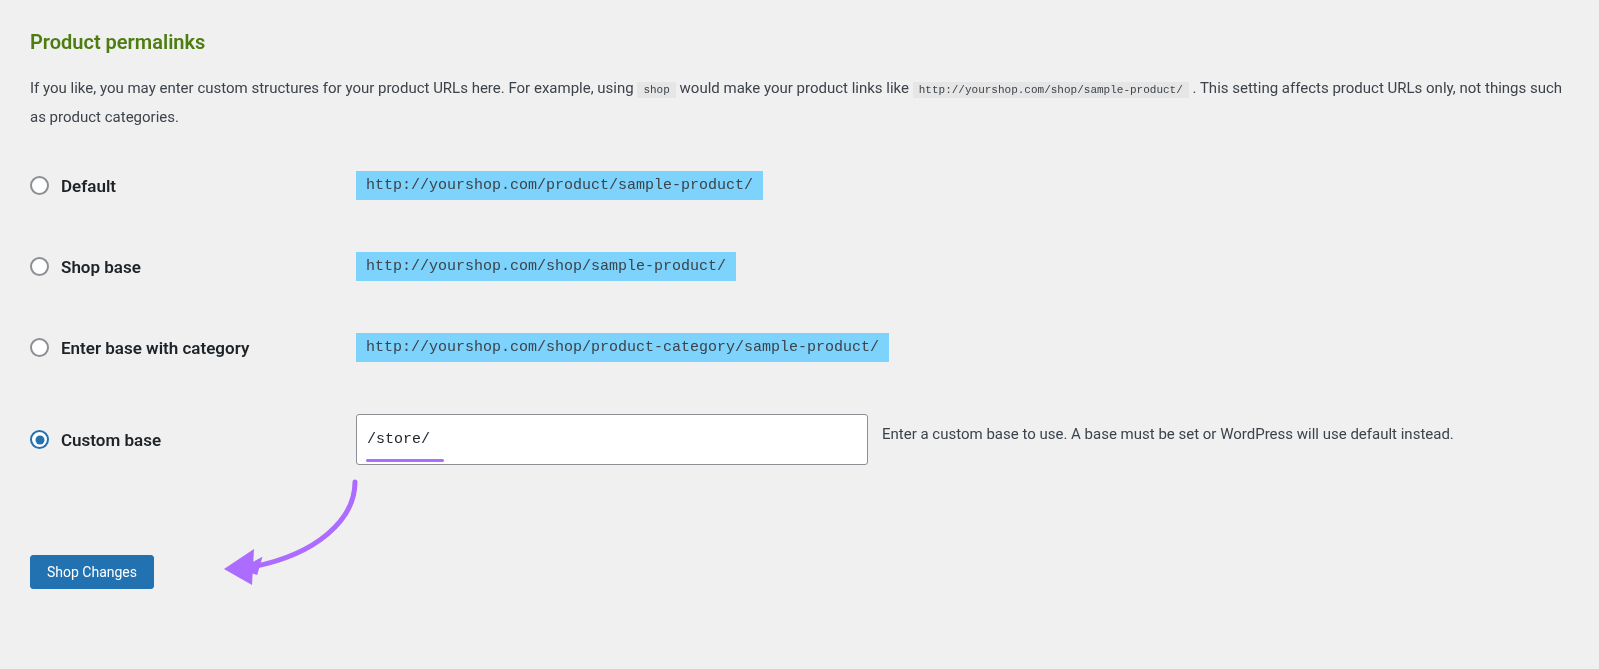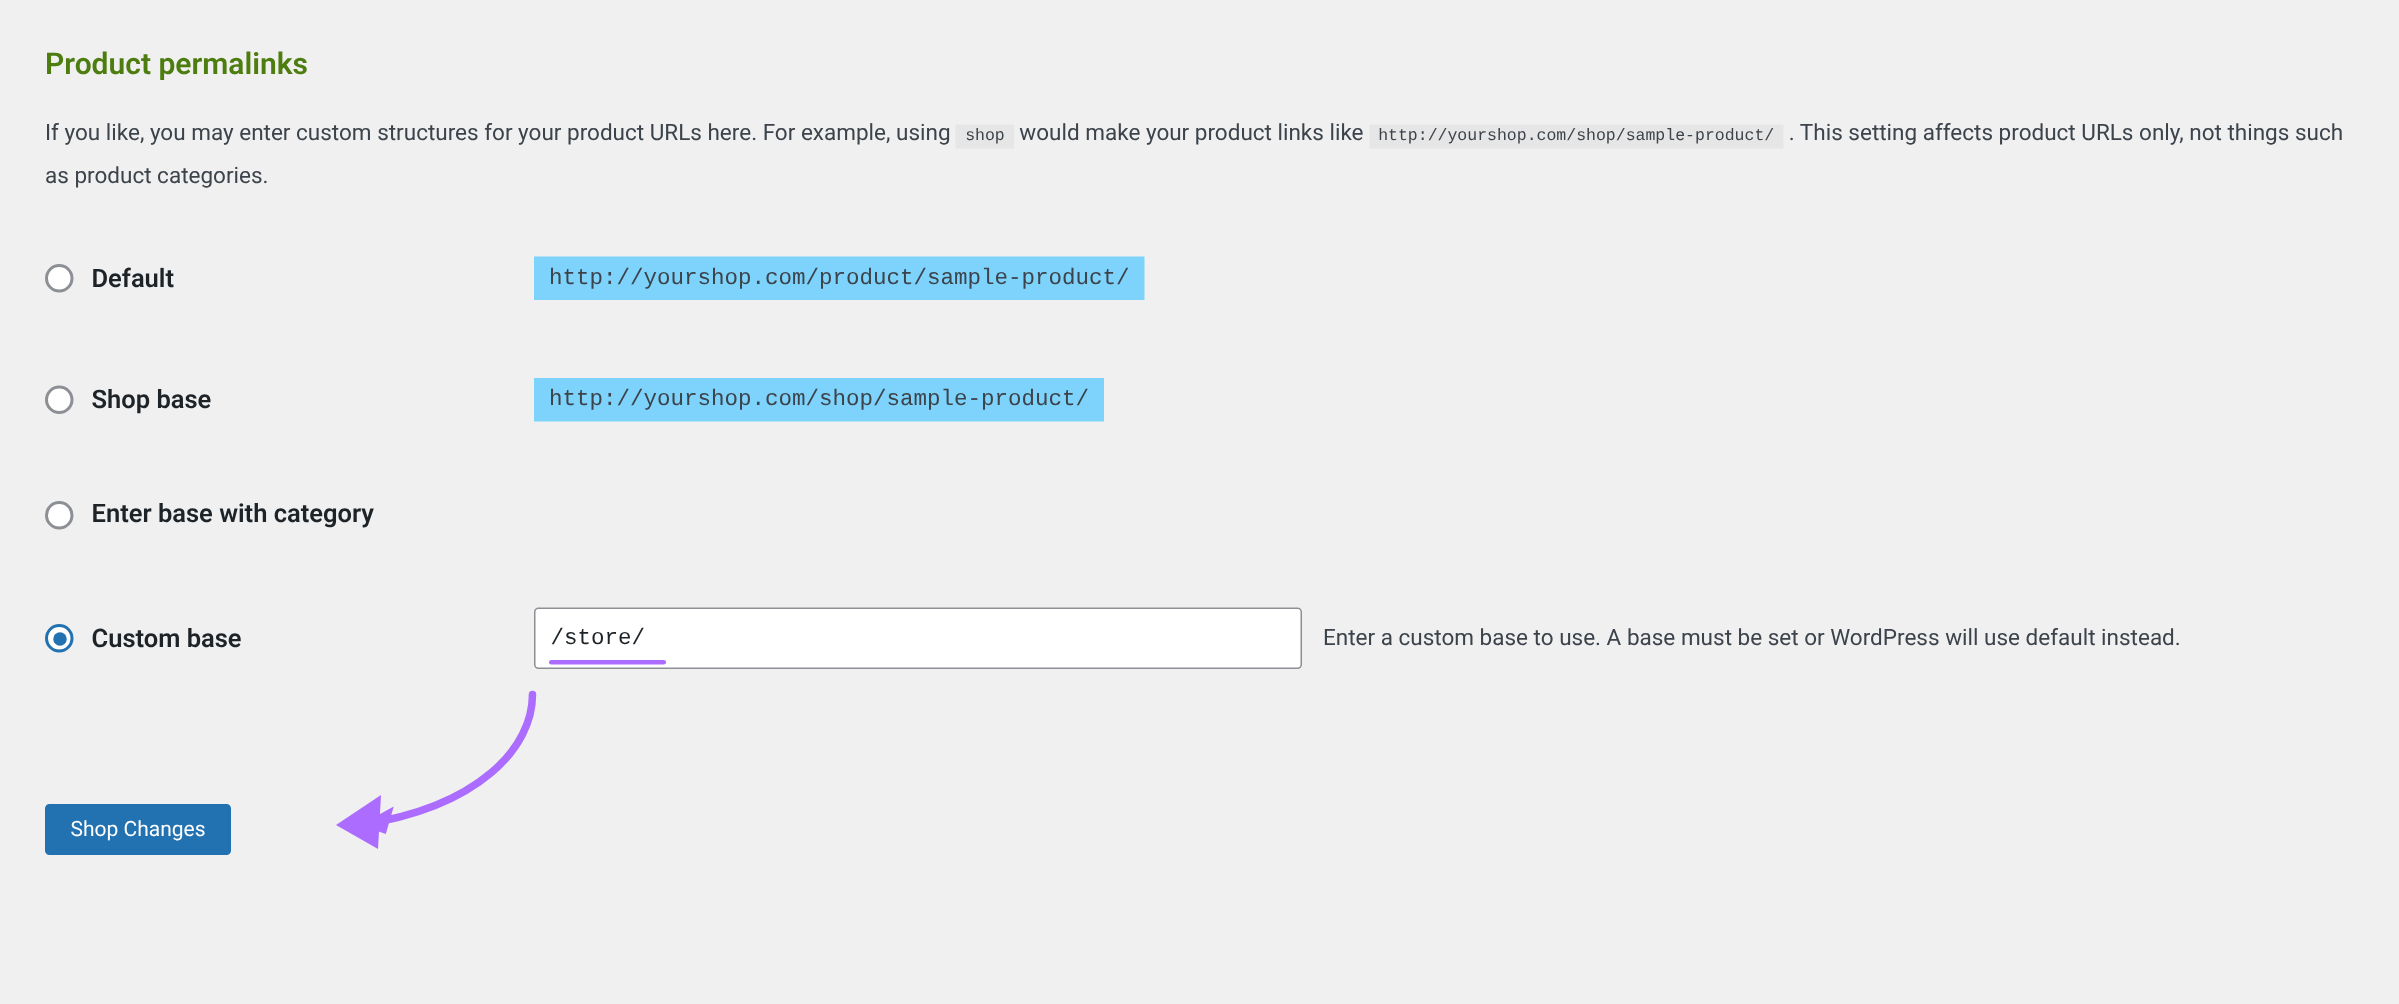--- a/index.html
+++ b/index.html
@@ -87,21 +87,21 @@
     flex-wrap: wrap;
     gap: 12px 14px;
   }
   .custom-input-wrap {
     position: relative;
     width: 512px;
     flex: 0 0 512px;
   }
   input.custom-input {
     width: 100%;
-    height: 41px;
+    height: 51px;
     border: 1px solid #8c8f94;
     border-radius: 3px;
     background: #fff;
     font-family: Consolas, Monaco, "Courier New", monospace;
     font-size: 15px;
     padding: 2px 10px;
     color: #1d2327;
     outline: none;
   }
   .underline {
@@ -174,20 +174,21 @@
       <span class="radio-label">Shop base</span>
     </label>
     <code class="example">http://yourshop.com/shop/sample-product/</code>
   </div>
 
   <div class="option-row">
     <label class="radio-wrap">
       <span class="radio"></span>
       <span class="radio-label">Enter base with category</span>
     </label>
+    <code class="example">http://yourshop.com/shop/product-category/sample-product/</code>
   </div>
 
   <div class="option-row last">
     <label class="radio-wrap">
       <span class="radio checked"></span>
       <span class="radio-label">Custom base</span>
     </label>
     <div class="custom-input-cell">
       <div class="custom-input-wrap">
         <input type="text" class="custom-input" value="/store/" style="">

